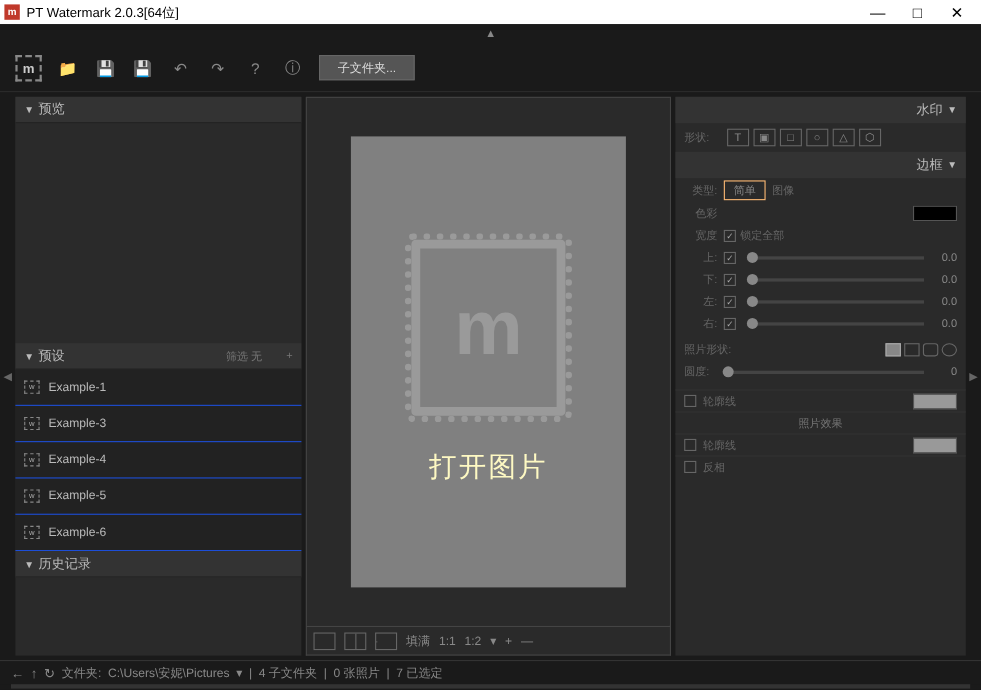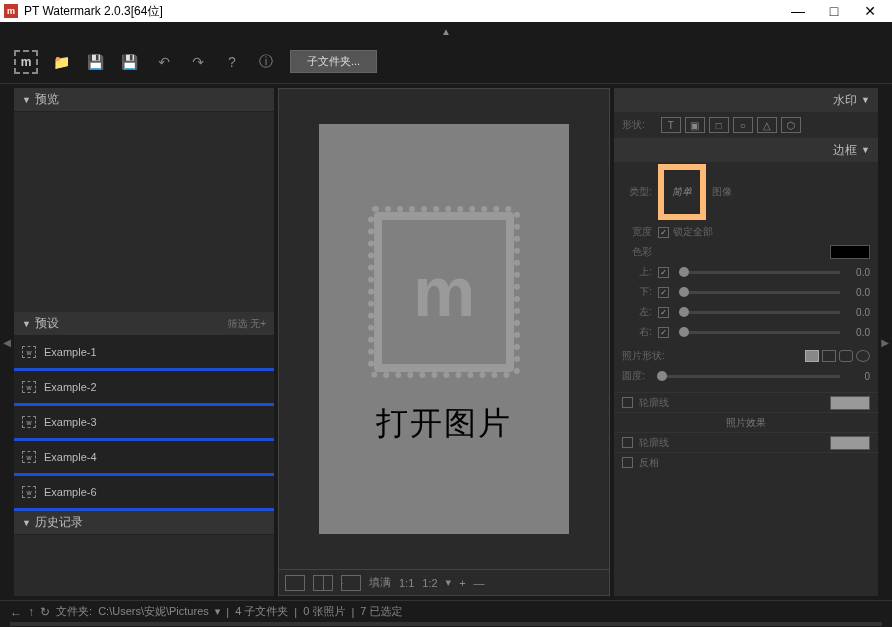--- a/index.html
+++ b/index.html
@@ -21,35 +21,35 @@
     .toolbar-btn-batch { background: #555; padding: 3px 16px; color: #ddd; cursor: pointer; font-size: 11px; border: 1px solid #666; }
     
     
     .main { display: flex; height: 516px; background: #1a1a1a; }
     .side-collapse { width: 14px; display: flex; align-items: center; justify-content: center; color: #666; cursor: pointer; font-size: 10px; }
     
     
     .left-panel { width: 260px; background: #2a2a2a; display: flex; flex-direction: column; margin: 4px 0; }
     .panel-header { height: 24px; background: #333; display: flex; align-items: center; padding: 0 8px; font-size: 12px; color: #bbb; border-bottom: 1px solid #222; }
     .panel-header .arrow { margin-right: 4px; font-size: 9px; }
-    .panel-header-right { margin-left: auto; display: flex; align-items: center; gap: 0; color: #777; font-size: 10px; }
+    .panel-header-right { margin-left: auto; display: flex; align-items: center; gap: 22px; color: #777; font-size: 10px; }
     .preview-body { flex: 0 0 200px; background: #2a2a2a; }
     
     .preset-list { background: #222; }
-    .preset-item { height: 20px; display: flex; align-items: center; padding: 16px 8px; color: #bbb; cursor: pointer; border-bottom: 3px solid #1d4ed8; font-size: 11px; }
+    .preset-item { height: 20px; display: flex; align-items: center; padding: 16px 8px; color: #bbb; cursor: pointer; border-bottom: 1px solid #1d4ed8; font-size: 11px; }
     .preset-item .w { width: 14px; height: 12px; border: 1px dashed #888; margin-right: 8px; display: flex; align-items: center; justify-content: center; font-size: 7px; color: #aaa; }
     
     
     .center { flex: 1; display: flex; flex-direction: column; margin: 4px; }
     .canvas-area { flex: 1; background: #2a2a2a; display: flex; align-items: center; justify-content: center; border: 1px solid #444; }
     .canvas-placeholder { width: 250px; height: 410px; background: #808080; display: flex; flex-direction: column; align-items: center; justify-content: center; cursor: pointer; }
     .stamp-icon { width: 140px; height: 160px; border: 8px solid #9a9a9a; border-radius: 4px; position: relative; display: flex; align-items: center; justify-content: center; margin-bottom: 30px; }
     .stamp-icon::before { content: ""; position: absolute; inset: -14px; border: 6px dotted #9a9a9a; border-radius: 8px; }
     .stamp-m { font-size: 70px; font-weight: bold; color: #9a9a9a; font-family: sans-serif; }
-    .canvas-label { font-size: 32px; color: #000000; letter-spacing: 2px; }
+    .canvas-label { font-size: 25px; color: #fef9c3; letter-spacing: 2px; }
     
     .canvas-toolbar { height: 26px; background: #2a2a2a; display: flex; align-items: center; padding: 0 6px; gap: 8px; border: 1px solid #444; border-top: none; color: #888; font-size: 11px; }
     .ct-box { width: 20px; height: 16px; border: 1px solid #666; cursor: pointer; }
     .ct-box.split { position: relative; }
     .ct-box.split::after { content: ""; position: absolute; left: 50%; top: 0; bottom: 0; width: 1px; background: #666; }
     .ct-box.hsplit::after { content: ""; position: absolute; top: 50%; left: 0; right: 0; height: 1px; background: #666; }
     
     
     .right-panel { width: 264px; background: #2a2a2a; display: flex; flex-direction: column; margin: 4px 0; font-size: 10px; }
     .rp-header { height: 24px; background: #333; display: flex; align-items: center; justify-content: flex-end; padding: 0 8px; color: #bbb; font-size: 12px; }
@@ -60,21 +60,21 @@
     
     .prop-row { display: flex; align-items: center; padding: 2px 8px; min-height: 20px; color: #666; }
     .prop-label { width: 30px; text-align: right; margin-right: 6px; }
     .prop-cb { width: 11px; height: 11px; border: 1px solid #666; margin-right: 4px; cursor: pointer; display: flex; align-items: center; justify-content: center; font-size: 8px; color: #aaa; }
     .prop-cb.checked::after { content: "✓"; }
     .slider { flex: 1; height: 3px; background: #444; position: relative; margin: 0 6px; cursor: pointer; }
     .slider-thumb { position: absolute; left: 0; top: -4px; width: 10px; height: 10px; background: #888; border-radius: 50%; cursor: pointer; }
     .prop-val { width: 24px; text-align: right; color: #888; }
     .color-swatch { width: 40px; height: 14px; background: #000; border: 1px solid #555; cursor: pointer; margin-left: auto; }
     .color-swatch.light { background: #999; }
-    .type-opt { padding: 15px 8px; border: 6px solid #fdba74; color: #888; cursor: pointer; font-size: 10px; font-style: italic; }
+    .type-opt { padding: 1px 8px; border: 1px solid #fdba74; color: #888; cursor: pointer; font-size: 10px; }
     
     .corner-shapes { display: flex; gap: 3px; align-items: center; }
     .cs { width: 14px; height: 12px; border: 1px solid #666; cursor: pointer; }
     
     .section-row { height: 20px; display: flex; align-items: center; padding: 0 8px; color: #666; border-top: 1px solid #333; }
     .section-row .prop-cb { margin-right: 6px; }
     .effect-title { text-align: center; flex: 1; color: #777; }
     
     
     .statusbar { height: 22px; background: #1a1a1a; display: flex; align-items: center; padding: 0 10px; color: #888; gap: 6px; font-size: 11px; border-top: 1px solid #333; }
@@ -125,29 +125,29 @@
         <span>+</span>
       </div>
     </div>
     <div class="preset-list">
       <div class="preset-item">
           <span class="w">w</span>
           <span>Example-1</span>
         </div>
       <div class="preset-item">
           <span class="w">w</span>
-          <span>Example-2</span>
-        </div>
-      <div class="preset-item">
-          <span class="w">w</span>
           <span>Example-3</span>
         </div>
       <div class="preset-item">
           <span class="w">w</span>
           <span>Example-4</span>
+        </div>
+      <div class="preset-item">
+          <span class="w">w</span>
+          <span>Example-5</span>
         </div>
       <div class="preset-item">
           <span class="w">w</span>
           <span>Example-6</span>
         </div>
     </div>
 
     <div class="panel-header">
       <span class="arrow">▼</span>
       <span>历史记录</span>
@@ -197,28 +197,28 @@
     </div>
 
     <div class="prop-row">
       <span class="prop-label">类型:</span>
       <span class="type-opt">简单</span>
       <span style="width:6px"></span>
       <span style="color:#666">图像</span>
     </div>
 
     <div class="prop-row">
-      <span class="prop-label">宽度</span>
-      <div class="prop-cb checked"></div>
-      <span>锁定全部</span>
-    </div>
-
-    <div class="prop-row">
       <span class="prop-label">色彩</span>
       <div class="color-swatch"></div>
+    </div>
+
+    <div class="prop-row">
+      <span class="prop-label">宽度</span>
+      <div class="prop-cb checked"></div>
+      <span>锁定全部</span>
     </div>
 
     <div class="prop-row">
       <span class="prop-label">上:</span>
       <div class="prop-cb checked"></div>
       <div class="slider">
           <div class="slider-thumb"></div>
         </div>
       <span class="prop-val">0.0</span>
     </div>

